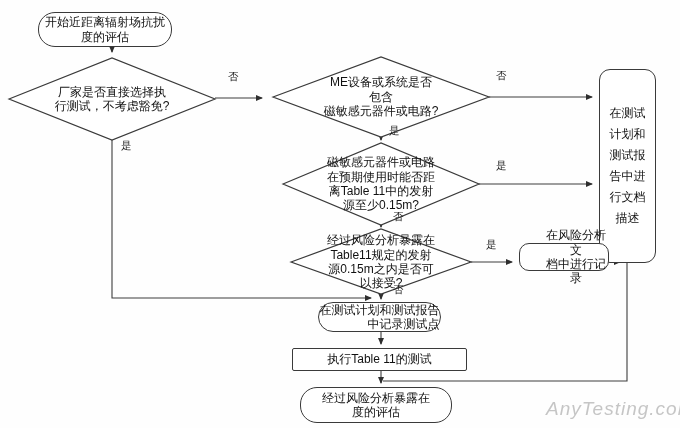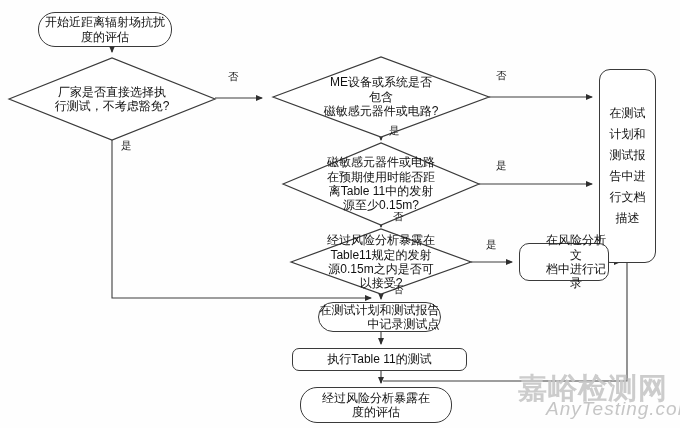--- a/index.html
+++ b/index.html
@@ -8,21 +8,21 @@
     font-family:"Liberation Sans",sans-serif;color:#1c1c1c;
   }
   .stage svg.wires{position:absolute;left:0;top:0;z-index:1;}
   .node{
     position:absolute;z-index:2;display:flex;align-items:center;justify-content:center;
     text-align:center;white-space:pre-line;font-size:12px;line-height:1.2;
     box-sizing:border-box;color:#111;
   }
   .shape{background:#fff;border:1.2px solid #3a3a3a;}
   .stadium{border-radius:17px;}
-  .roundrect{border-radius:7px;}
+  .roundrect{border-radius:2px;}
   .tallbox{border-radius:11px;line-height:1.75;}
   .smallbox{border-radius:10px;}
   .diamond-text{background:transparent;border:none;}
   .edge-label{
     position:absolute;z-index:3;font-size:10.5px;color:#222;line-height:1;
     background:transparent;
   }
   .watermark{position:absolute;z-index:5;pointer-events:none;}
   .wm-cn{
     left:518px;top:369px;font-size:29px;font-weight:bold;letter-spacing:1px;
@@ -100,36 +100,35 @@
 源0.15m之内是否可
 以接受?</div>
 
   <div class="node shape tallbox" style="left:599px;top:62px;width:57px;height:194px;margin-top:7px;">在测试
 计划和
 测试报
 告中进
 行文档
 描述</div>
 
-  <div class="node shape smallbox" style="left:519px;top:243px;width:90px;height:38px;padding-left:24px;">在风险分析文
+  <div class="node shape smallbox" style="left:519px;top:243px;width:90px;height:28px;padding-left:24px;">在风险分析文
 档中进行记录</div>
 
   <div class="node shape stadium" style="left:318px;top:302px;width:123px;height:30px;border-radius:15px;text-align:right;">在测试计划和测试报告
 中记录测试点</div>
 
   <div class="node shape roundrect" style="left:292px;top:348px;width:175px;height:23px;">执行Table 11的测试</div>
 
   <div class="node shape stadium" style="left:300px;top:387px;width:152px;height:36px;">经过风险分析暴露在
 度的评估</div>
 
   <div class="edge-label" style="left:228px;top:71px;">否</div>
   <div class="edge-label" style="left:121px;top:140px;">是</div>
   <div class="edge-label" style="left:496px;top:70px;">否</div>
   <div class="edge-label" style="left:389px;top:125px;">是</div>
   <div class="edge-label" style="left:496px;top:160px;">是</div>
   <div class="edge-label" style="left:393px;top:211px;">否</div>
   <div class="edge-label" style="left:486px;top:239px;">是</div>
   <div class="edge-label" style="left:393px;top:284px;">否</div>
 
-  <div class="watermark wm-cn">嘉峪检测网</div>
   <div class="watermark wm-en">AnyTesting.com</div>
 
 </div>
 
 </body></html>

